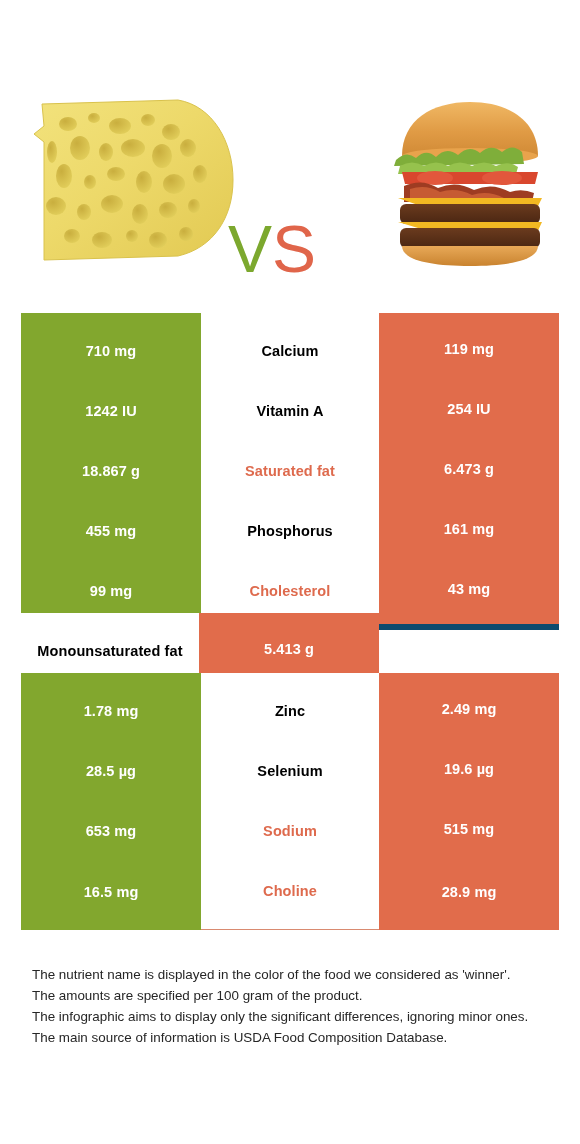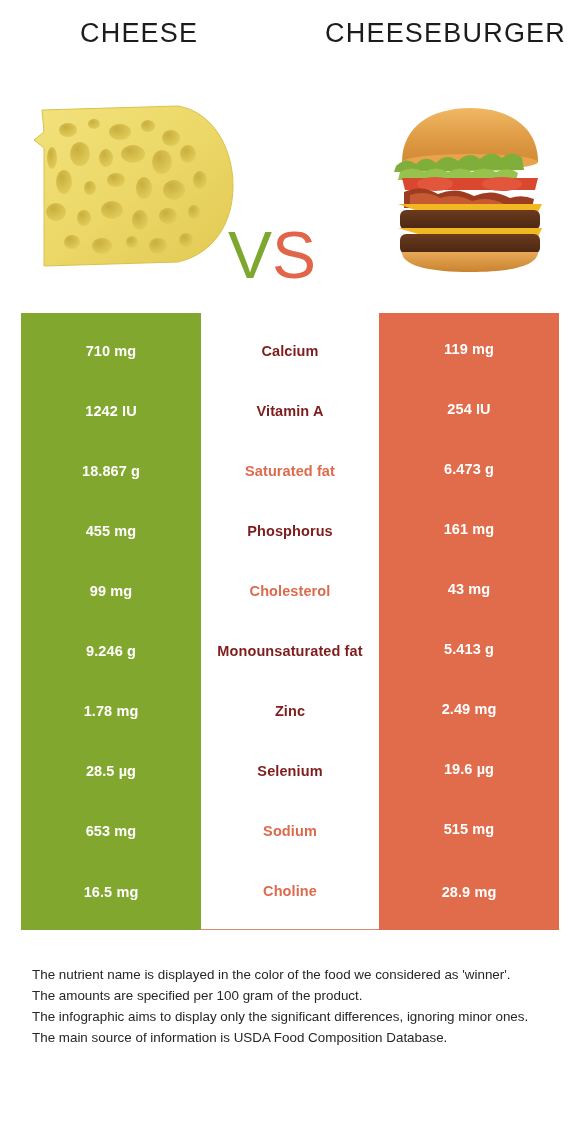--- a/index.html
+++ b/index.html
@@ -44,21 +44,21 @@
     top: 0;
   }
   .title-right {
     right: 14px;
     top: 0;
   }
 
   
   .hero {
     position: absolute;
-    top: 82px;
+    top: 76px;
     left: 0;
     width: 502px;
     height: 210px;
     padding-left: 36px;
   }
 
   
   .cheese-wrap {
     position: absolute;
     left: 28px;
@@ -120,21 +120,21 @@
     background: #82A72E;
     color: #ffffff;
     border-bottom: 2px solid #ffffff;
   }
   .cell-mid {
     width: 178px;
     background: #ffffff;
     font-weight: 700;
     font-size: 14.5px;
   }
-  .cell-mid.mid-green { color: #7f1d1d; border-bottom: 1px solid #93AC55; }
+  .cell-mid.mid-green { color: #000000; border-bottom: 1px solid #93AC55; }
   .cell-mid.mid-red   { color: #DE6A4D; border-bottom: 1px solid #D98A70; }
   .cell-right {
     width: 180px;
     background: #E16C4B;
     color: #ffffff;
     border-bottom: 6px solid #0c4a6e;
   }
   .row:last-child .cell-left,
   .row:last-child .cell-right {
     border-bottom: none;
@@ -152,24 +152,20 @@
     color: #262626;
     font-family: "Liberation Sans", sans-serif;
   }
   .footer p { margin: 0; }
 </style>
 </head>
 <body>
 
 <div class="page">
 
-  <div class="titles">
-    <div class="title title-left">Cheese</div>
-    <div class="title title-right">Cheeseburger</div>
-  </div>
 
   <div class="hero">
 
     <div class="cheese-wrap">
       <svg viewBox="0 0 215 180" xmlns="http://www.w3.org/2000/svg" aria-hidden="true">
         <defs>
           <linearGradient id="cheeseGrad" x1="0" y1="0" x2="1" y2="1">
             <stop offset="0%" stop-color="#F2E27C"></stop>
             <stop offset="45%" stop-color="#EDD96A"></stop>
             <stop offset="100%" stop-color="#E2C952"></stop>
@@ -289,21 +285,20 @@
       <div class="cell cell-right">161 mg</div>
     </div>
 
     <div class="row">
       <div class="cell cell-left">99 mg</div>
       <div class="cell cell-mid mid-red">Cholesterol</div>
       <div class="cell cell-right">43 mg</div>
     </div>
 
     <div class="row">
-      <div class="cell cell-left">9.246 g</div>
       <div class="cell cell-mid mid-green">Monounsaturated fat</div>
       <div class="cell cell-right">5.413 g</div>
     </div>
 
     <div class="row">
       <div class="cell cell-left">1.78 mg</div>
       <div class="cell cell-mid mid-green">Zinc</div>
       <div class="cell cell-right">2.49 mg</div>
     </div>
 

